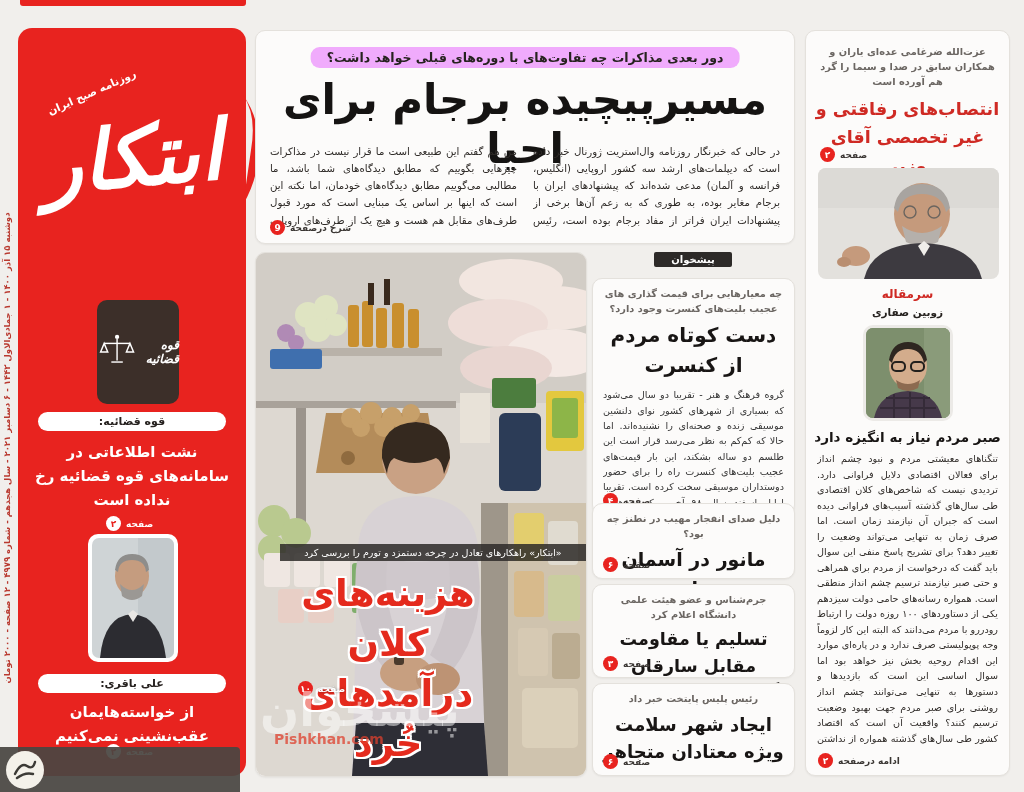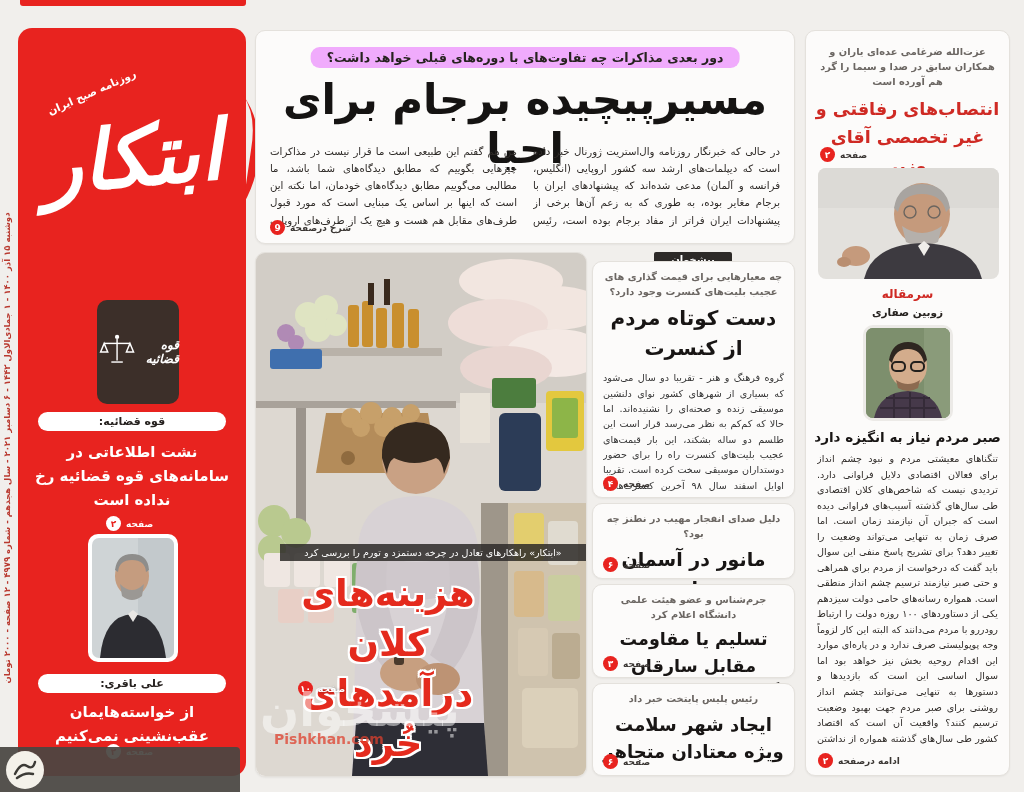--- a/index.html
+++ b/index.html
@@ -278,21 +278,21 @@
   <div class="abs badge ph-badge">
     <span class="lbl">صفحه</span>
     <span class="num">۱۰</span>
   </div>
   <div class="abs wm-fa">پیشخوان</div>
   <div class="abs wm-en">Pishkhan.com</div>
 </div>
 
 <div class="abs tab">پیشخوان</div>
 
-<div class="abs card mcard" style="top:261px; height:237px">
+<div class="abs card mcard" style="top:278px; height:237px">
   <div class="m-kicker">چه معیارهایی برای قیمت گذاری های عجیب بلیت‌های کنسرت وجود دارد؟</div>
   <div class="m-head">دست کوتاه مردم از کنسرت</div>
   <div class="m-body" style="height:122px">گروه فرهنگ و هنر - تقریبا دو سال می‌شود که بسیاری از شهرهای کشور نوای دلنشین موسیقی زنده و صحنه‌ای را نشنیده‌اند. اما حالا که کم‌کم به نظر می‌رسد قرار است این طلسم دو ساله بشکند، این بار قیمت‌های عجیب بلیت‌های کنسرت راه را برای حضور دوستداران موسیقی سخت کرده است. تقریبا اوایل اسفند سال ۹۸ آخرین کنسرت‌ها با حضور مردم روی صحنه رفتند و از زمانی که اعلام شد ویروس کرونا به کشور ما هم رسیده بنا به دستور وزارت ارشاد، برگزاری کلیه فعالیت‌های فرهنگی و هنری به حالت تعلیق درآمد.</div>
   <div class="badge on-white m-badge">
     <span class="lbl">صفحه</span>
     <span class="num">۴</span>
   </div>
 </div>
 
 <div class="abs card mcard" style="top:503px; height:76px">

